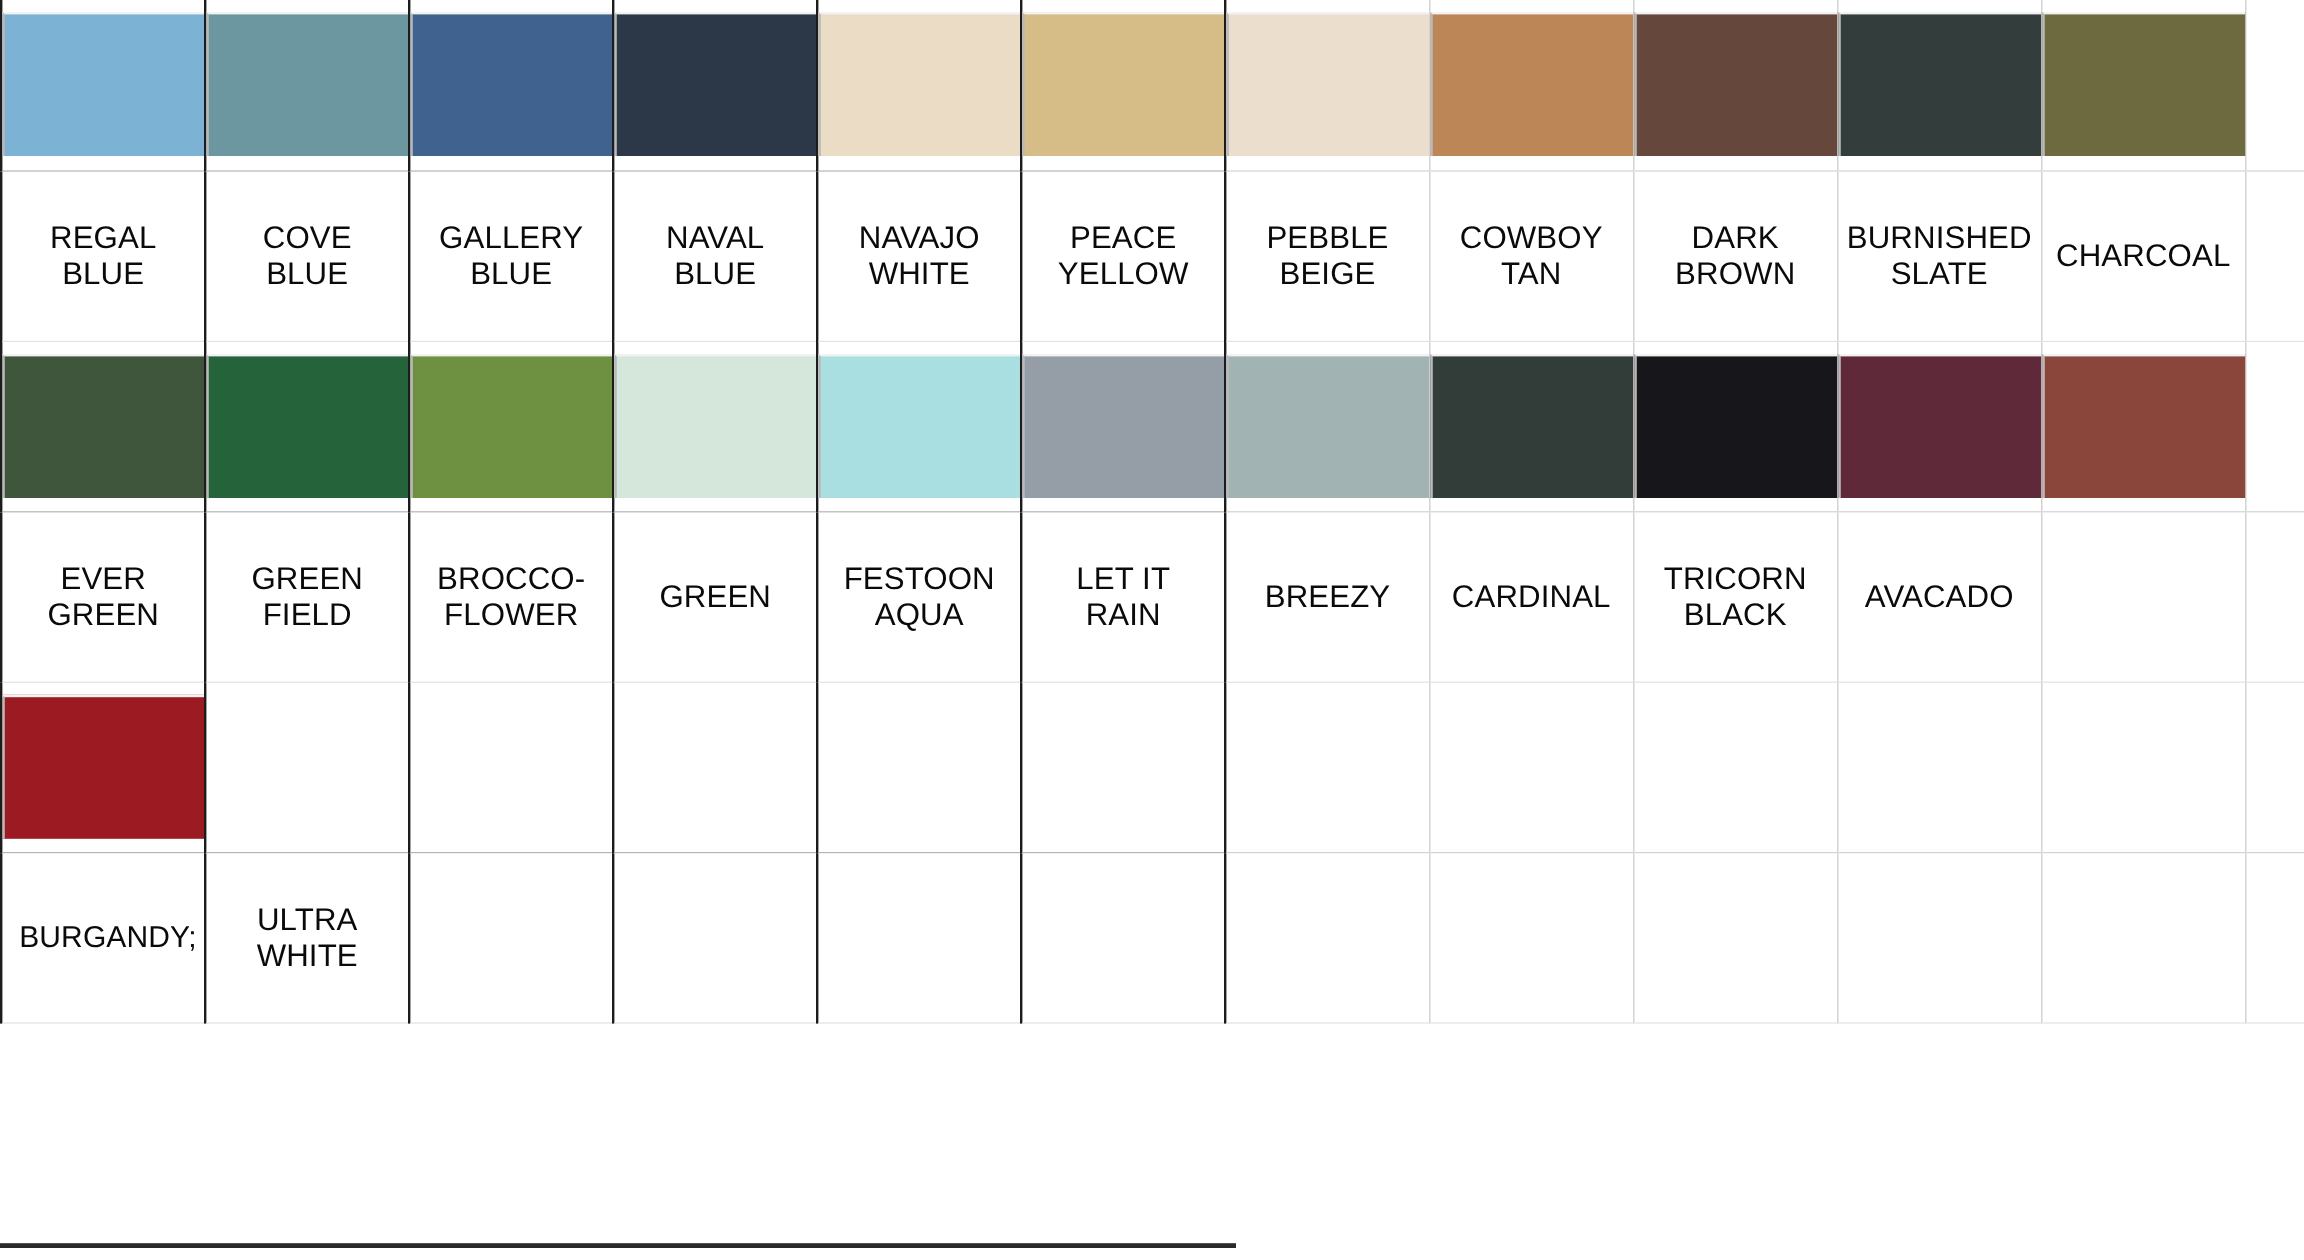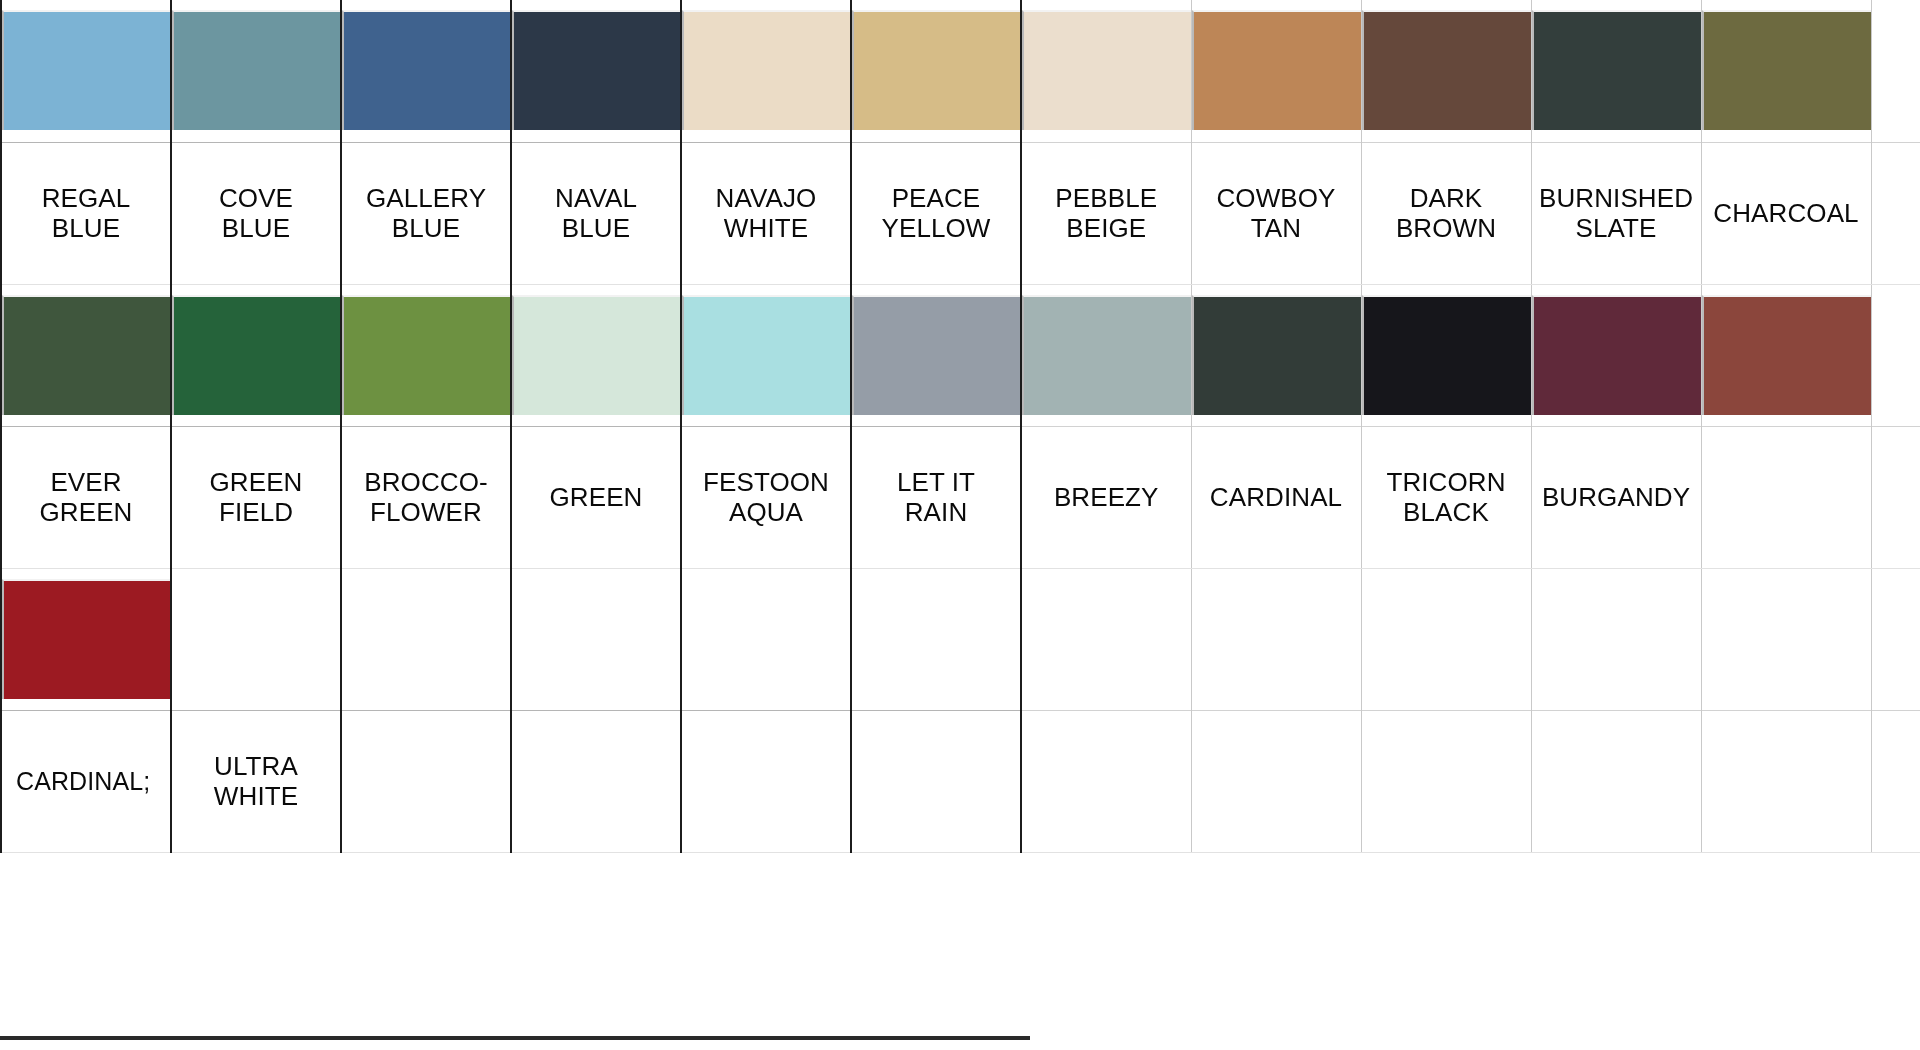--- a/index.html
+++ b/index.html
@@ -262,21 +262,21 @@
           <td class="label-cell b-light">
             <span class="label-text">BREEZY</span>
           </td>
           <td class="label-cell b-light">
             <span class="label-text">CARDINAL</span>
           </td>
           <td class="label-cell b-light">
             <span class="label-text">TRICORN<br>BLACK</span>
           </td>
           <td class="label-cell b-light">
-            <span class="label-text">BURGANDY</span>
+            <span class="label-text">AVACADO</span>
           </td>
           <td class="label-cell b-light"></td>
           <td class="label-cell b-light"></td>
         </tr>
         <tr class="swatch-row">
           <td class="swatch-cell b-dark">
             <span class="swatch has-edge" title="#9c1a22" style="background: rgb(156, 26, 34);"></span>
           </td>
           <td class="swatch-cell b-dark">
             <span class="swatch-empty"></span>
@@ -307,21 +307,21 @@
           </td>
           <td class="swatch-cell b-light">
             <span class="swatch-empty"></span>
           </td>
           <td class="swatch-cell b-light">
             <span class="swatch-empty"></span>
           </td>
         </tr>
         <tr class="label-row">
           <td class="label-cell b-dark">
-            <span class="label-text align-left size-sm">CARDINAL;</span>
+            <span class="label-text align-left size-sm">BURGANDY;</span>
           </td>
           <td class="label-cell b-dark">
             <span class="label-text">ULTRA<br>WHITE</span>
           </td>
           <td class="label-cell b-dark"></td>
           <td class="label-cell b-dark"></td>
           <td class="label-cell b-dark"></td>
           <td class="label-cell b-dark"></td>
           <td class="label-cell b-light"></td>
           <td class="label-cell b-light"></td>

